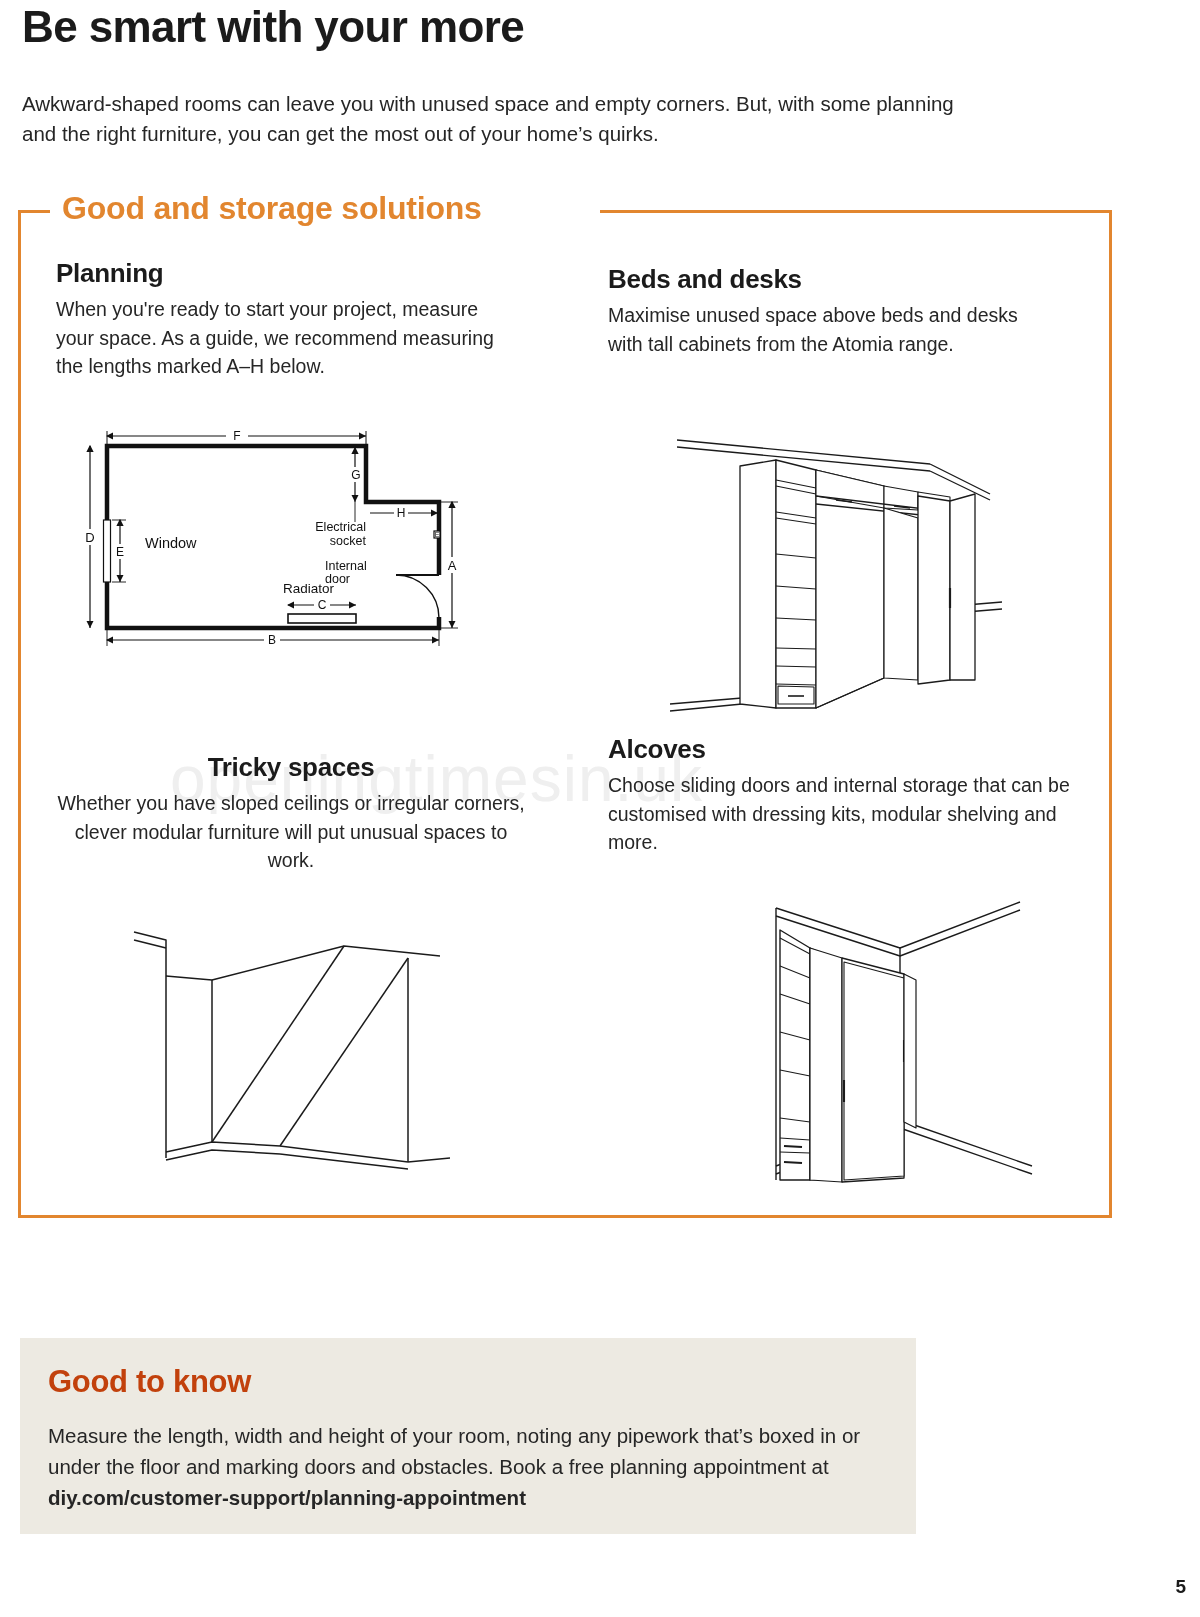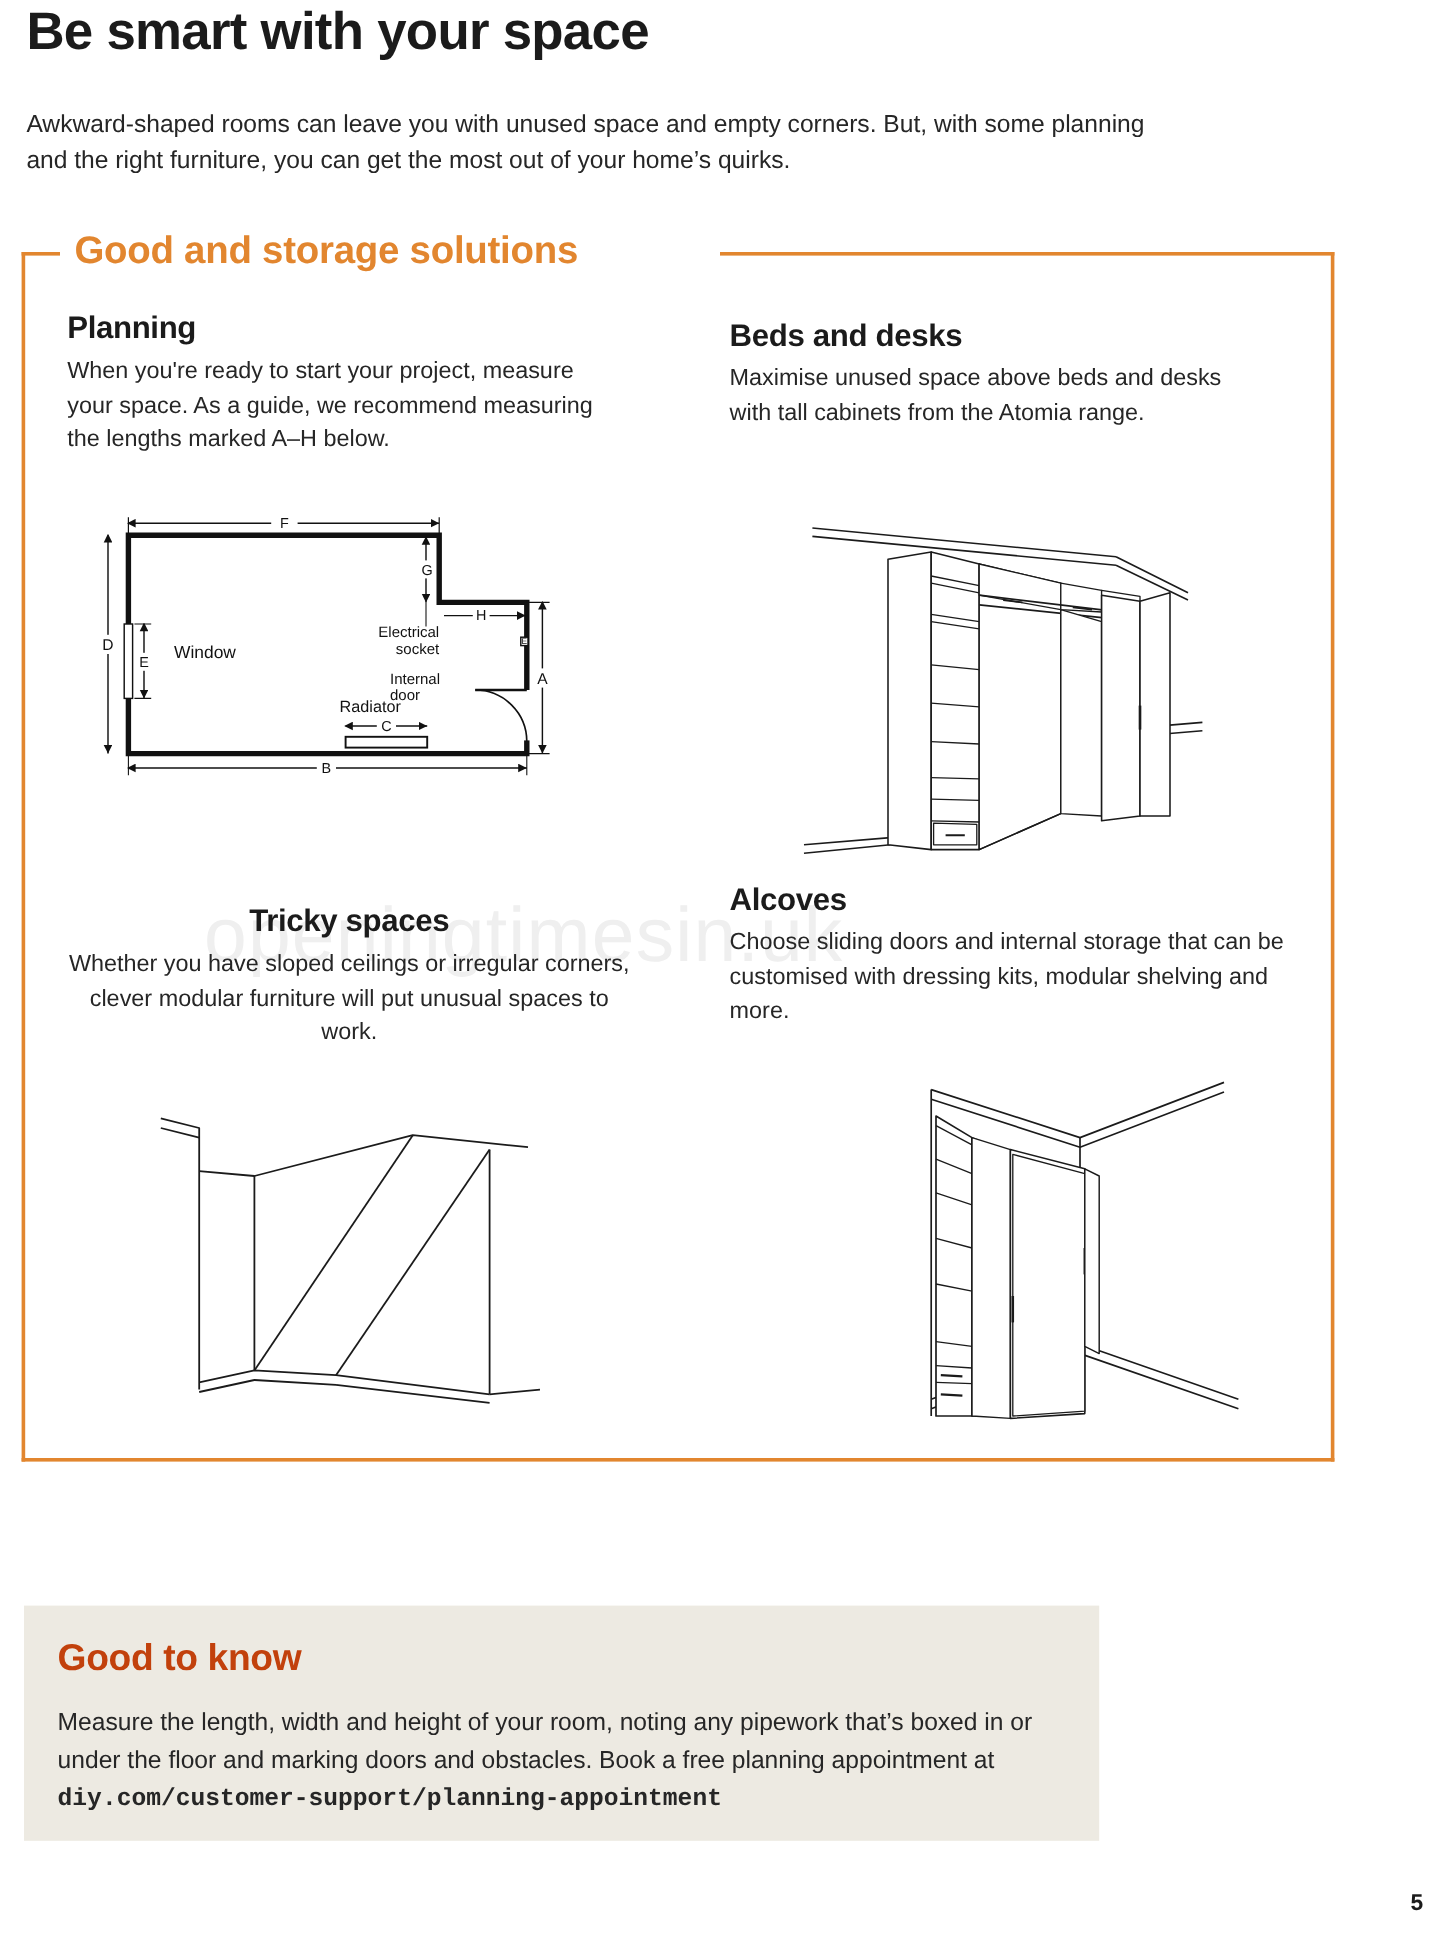--- a/index.html
+++ b/index.html
@@ -91,36 +91,36 @@
     z-index:3;
   }
   .gtk h3{
     margin:0;position:absolute;left:28px;top:26px;
     font-size:31px;font-weight:bold;color:#c2410c;letter-spacing:-0.3px;
   }
   .gtk p{
     margin:0;position:absolute;left:28px;top:82px;width:848px;
     font-size:20.5px;line-height:31px;color:#262626;
   }
-  .gtk p b{font-weight:bold;font-family:Liberation Mono, monospace;}
+  .gtk p b{font-weight:bold;}
 
   .page-num{
     position:absolute;right:14px;top:1576px;
     font-size:19px;font-weight:bold;color:#1b1b1b;
     z-index:3;
   }
 </style>
 </head>
 <body>
 
 <div class="page">
 
   <div class="watermark">openingtimesin.uk</div>
 
-  <h1 class="page-title">Be smart with your space</h1>
+  <h1 class="page-title">Be smart with your more</h1>
   <p class="intro">Awkward-shaped rooms can leave you with unused space and empty corners. But, with some planning and the right furniture, you can get the most out of your home’s quirks.</p>
 
   <div class="frame"></div>
   <div class="frame-top-left"></div>
   <div class="frame-top-right"></div>
   <div class="section-title">Good and storage solutions</div>
 
   <div class="blk" id="blk-planning">
     <h3>Planning</h3>
     <p>When you're ready to start your project, measure your space. As a guide, we recommend measuring the lengths marked A–H below.</p>

